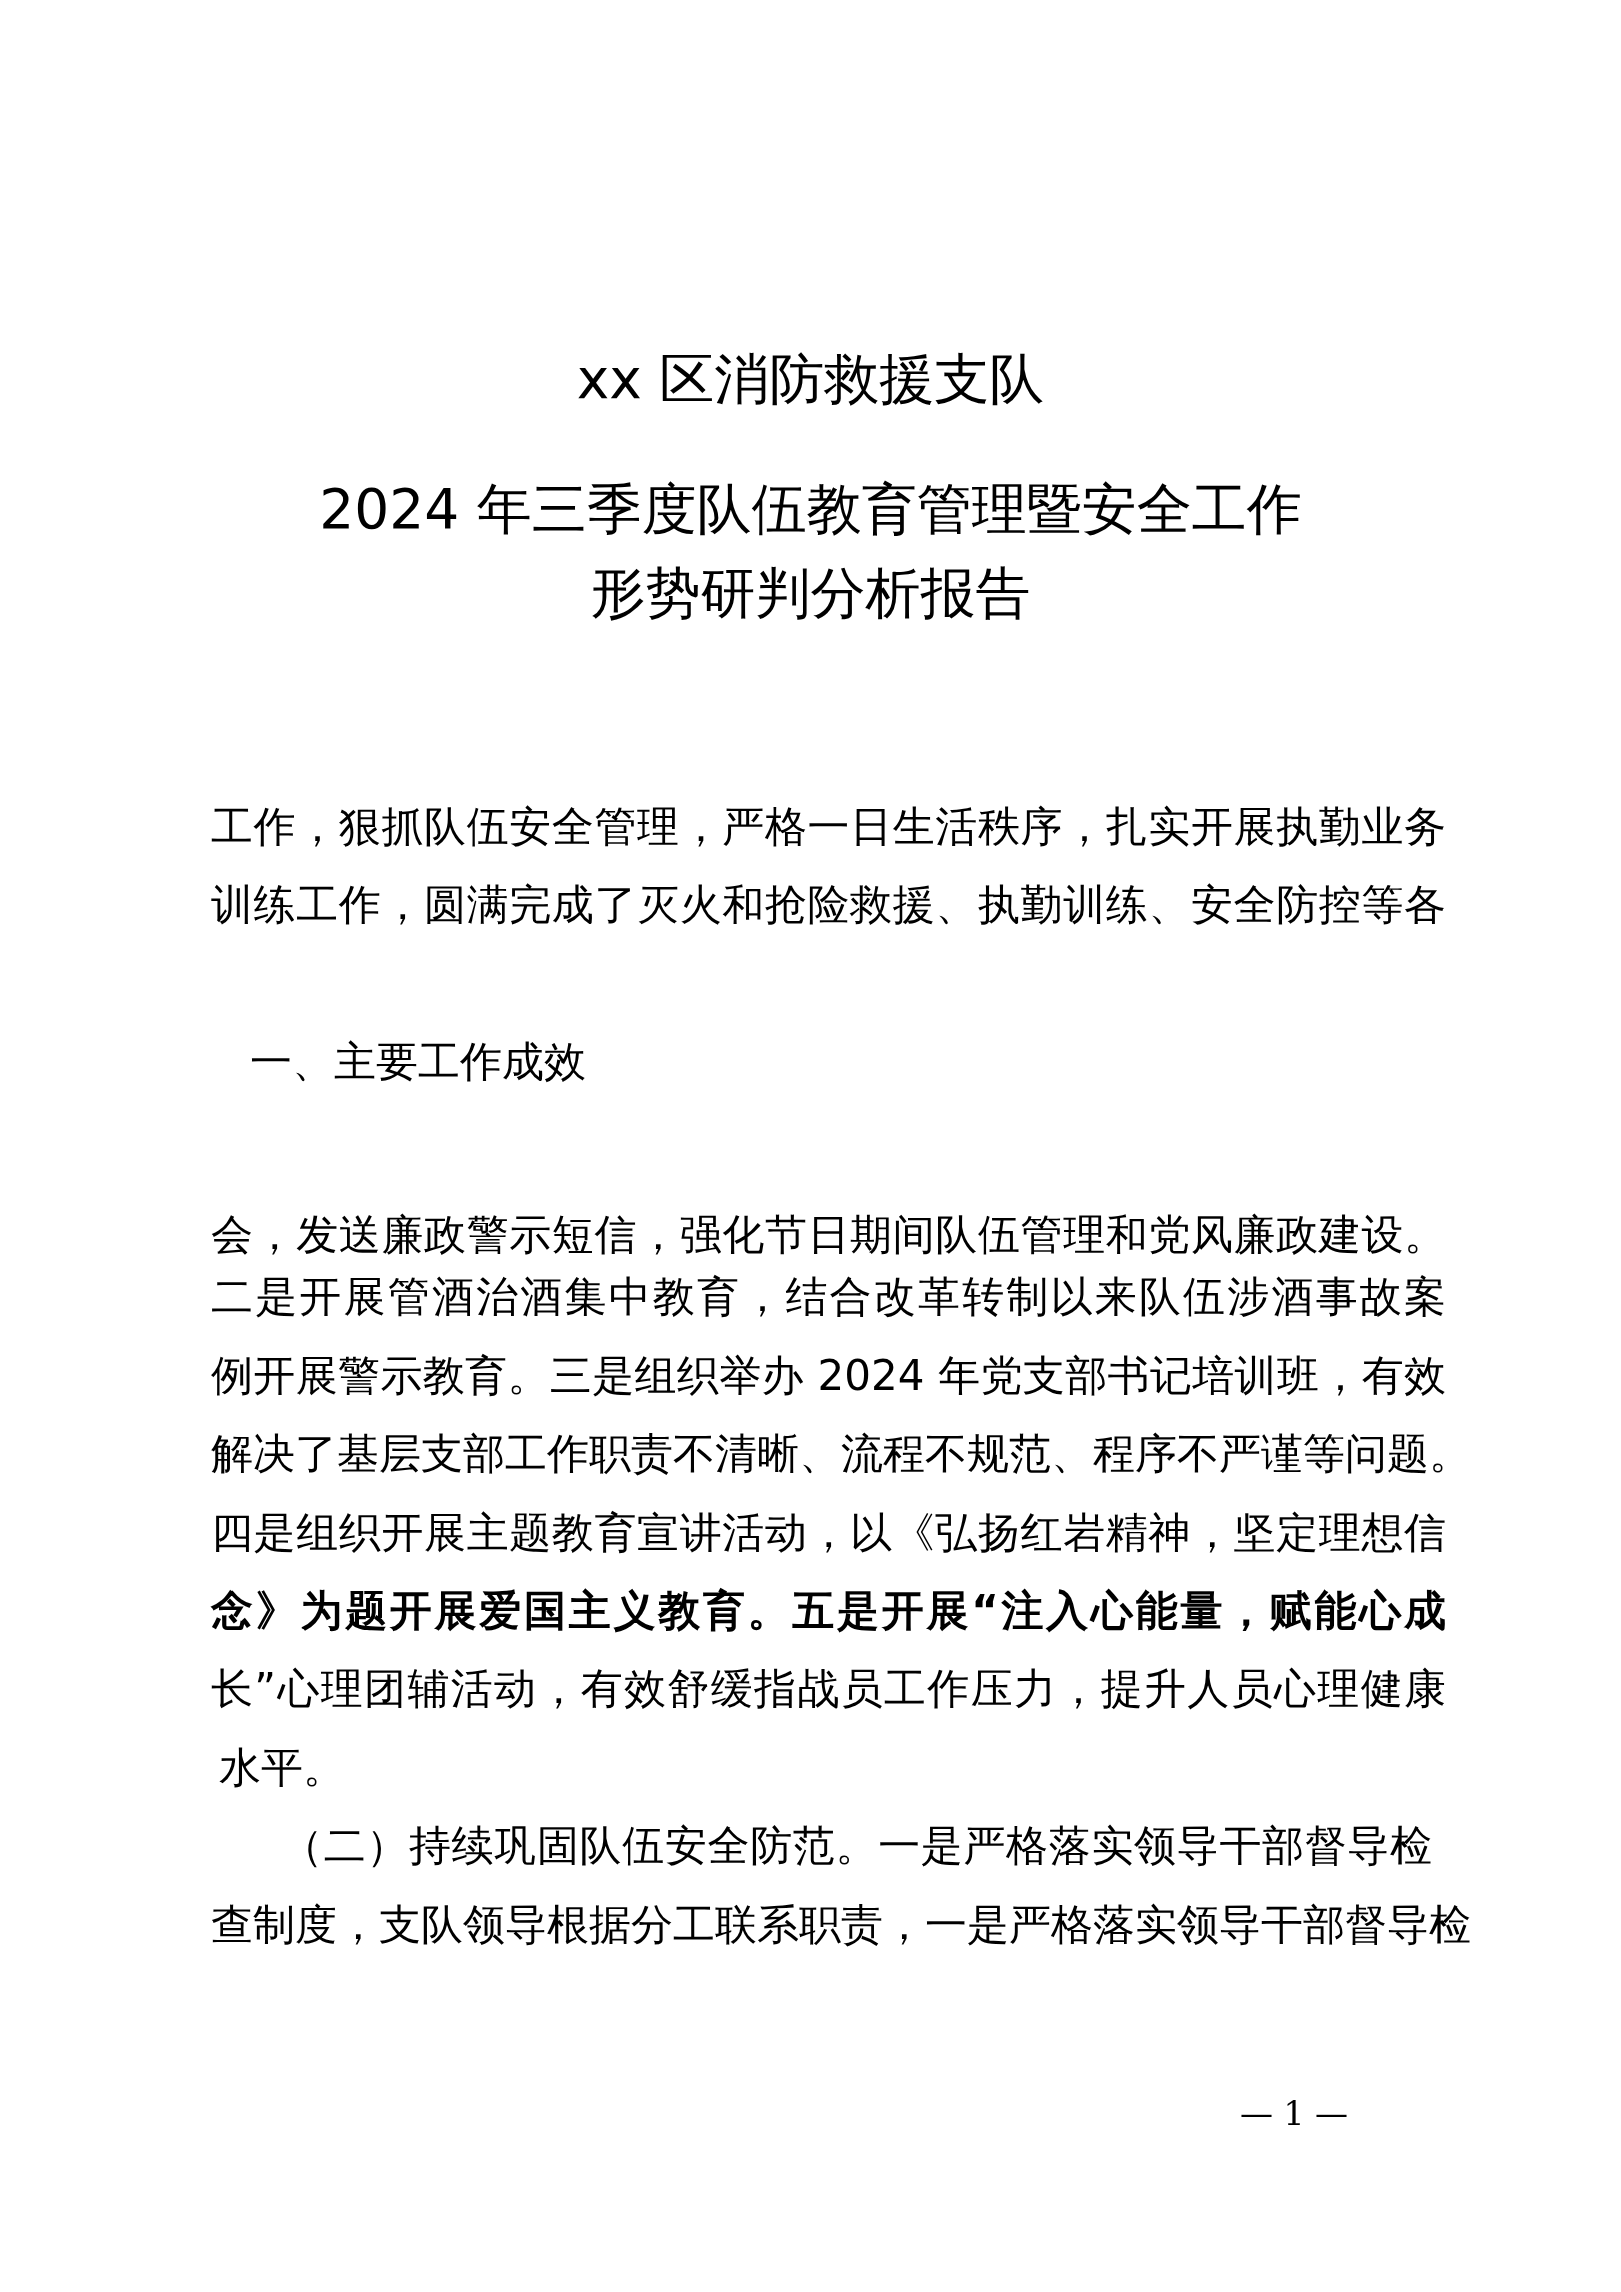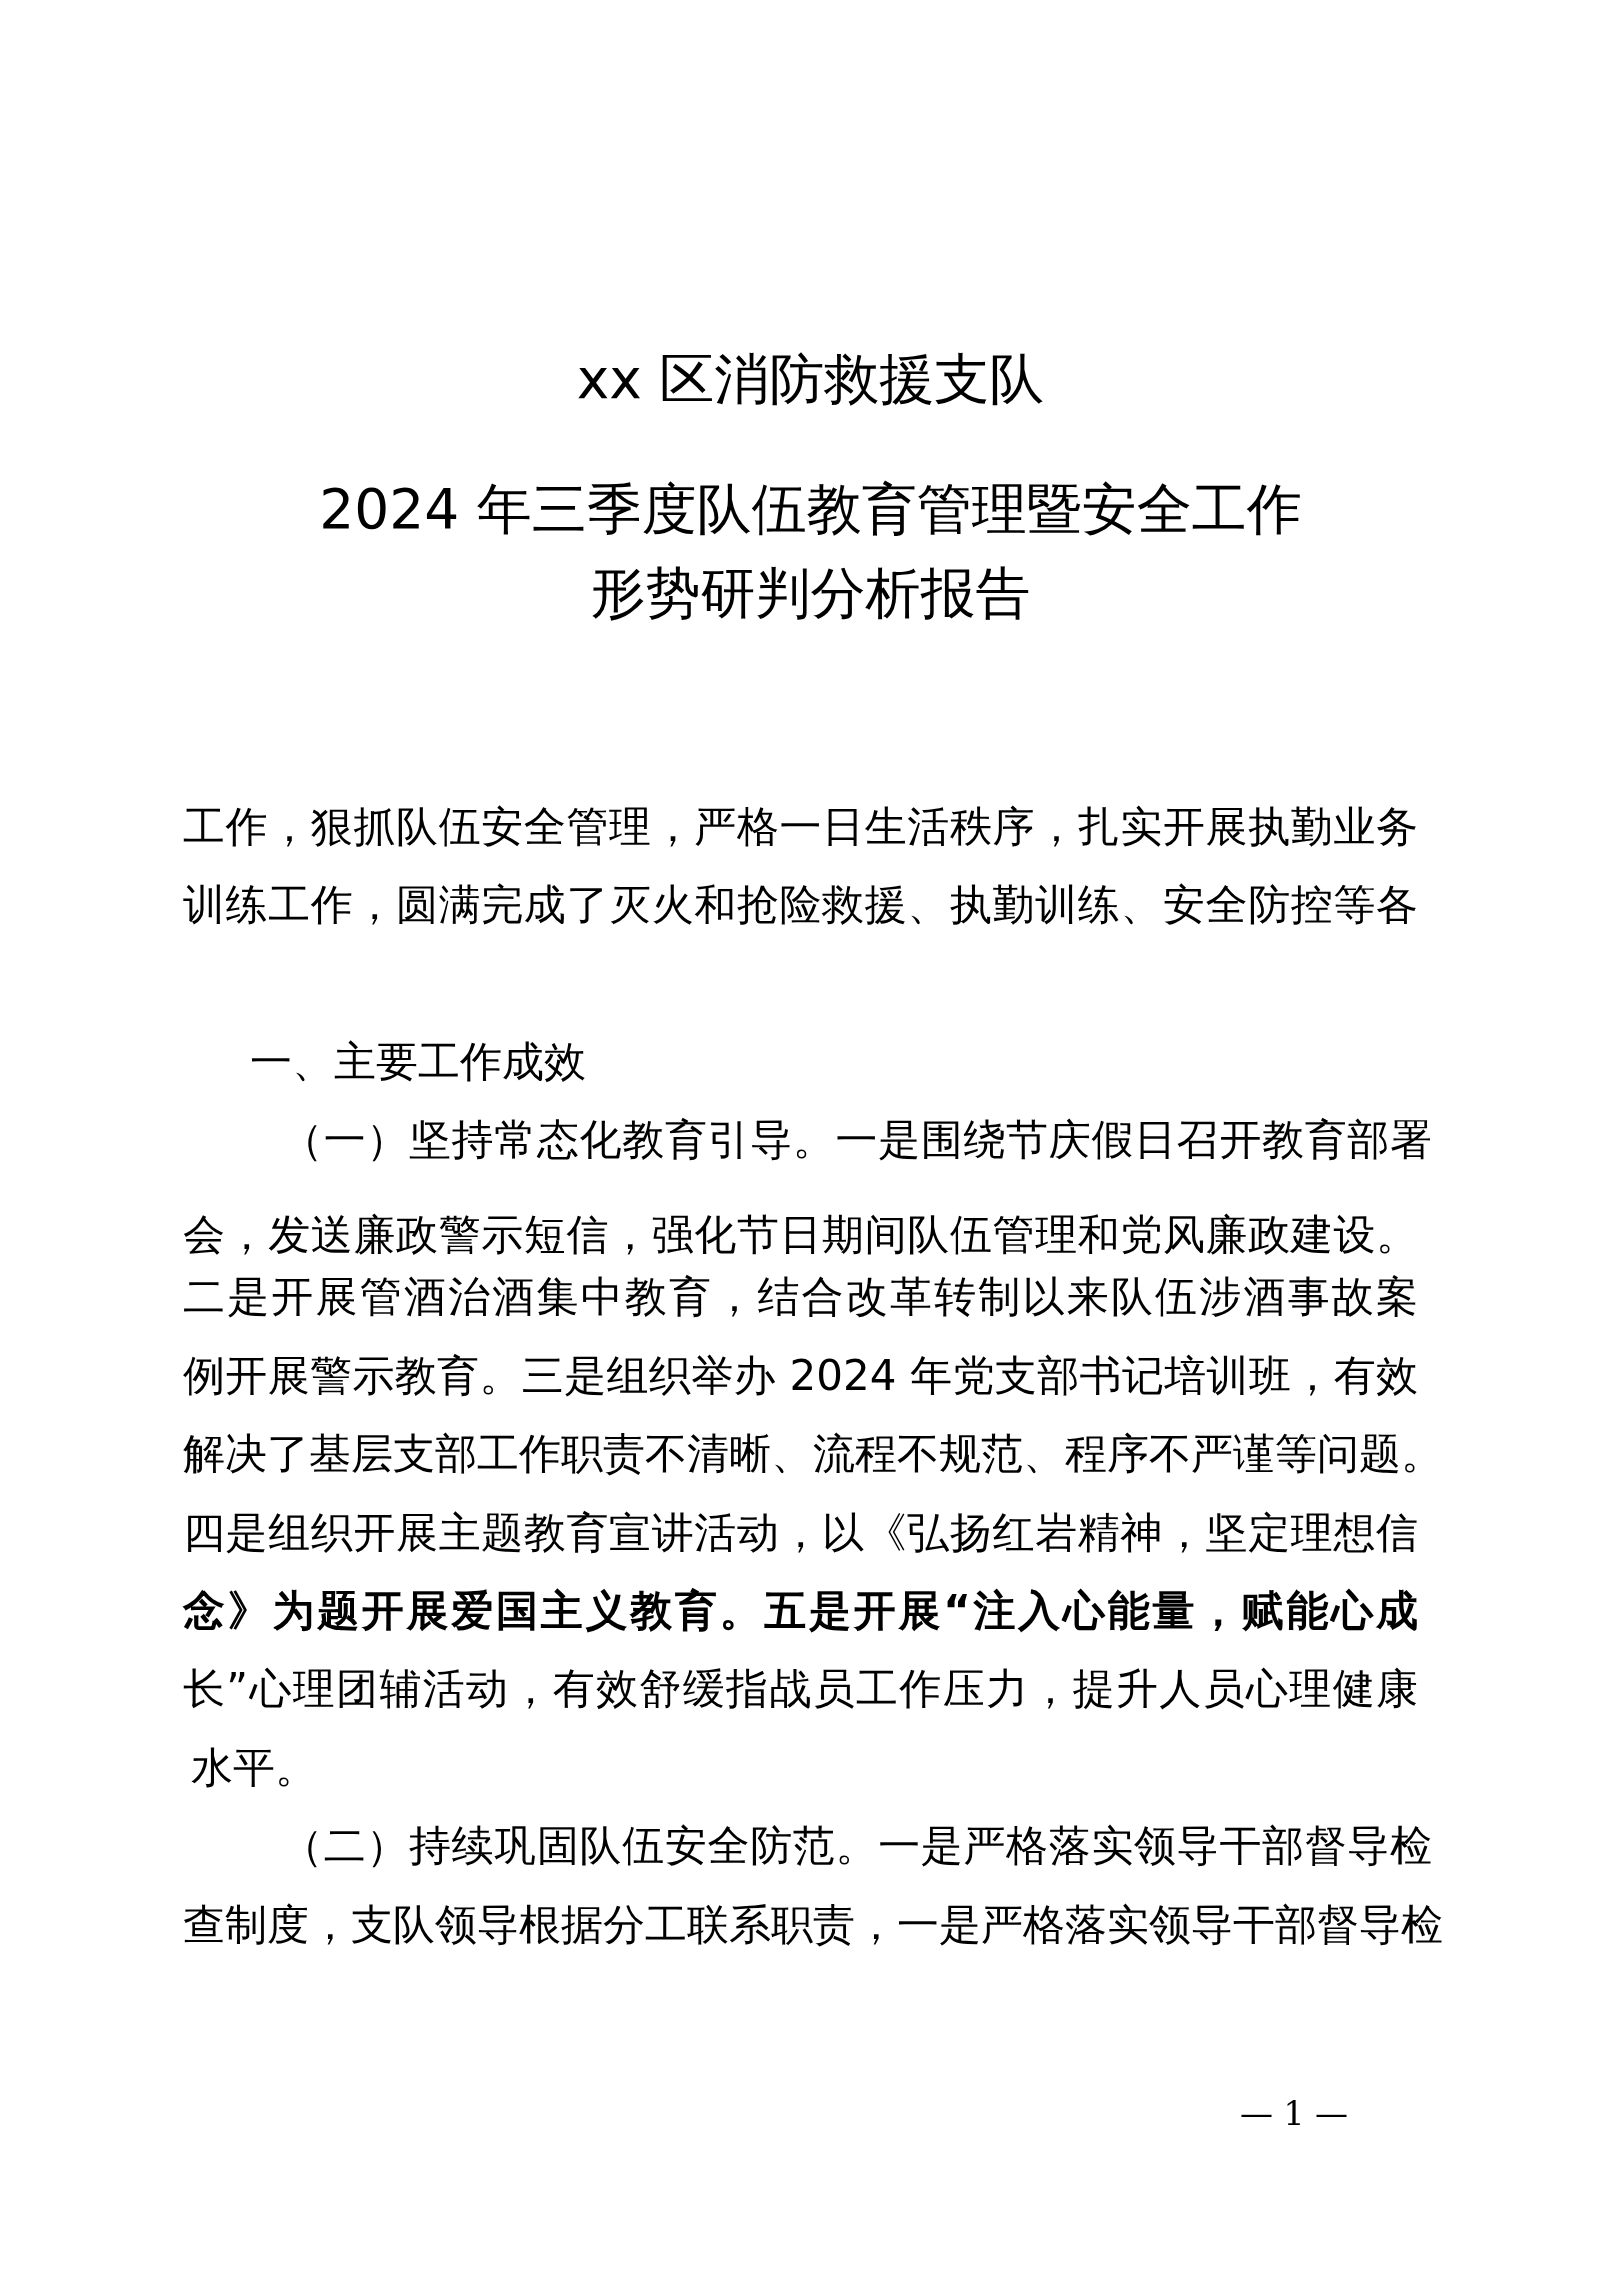--- a/index.html
+++ b/index.html
@@ -27,21 +27,21 @@
       left: 0;
       width: 1621px;
       text-align: center;
       font-size: 55px;
       line-height: 69px;
       white-space: nowrap;
       letter-spacing: 0px;
     }
     .body-line {
       position: absolute;
-      left: 183px;
+      left: 211px;
       width: 1235px;
       font-size: 42px;
       line-height: 55px;
       white-space: nowrap;
       text-align: justify;
       text-align-last: justify;
     }
     .body-line.last {
       text-align-last: left;
     }
@@ -75,21 +75,20 @@
 
   <div class="title-line" style="top:345px;">xx 区消防救援支队</div>
   <div class="title-line" style="top:475px;">2024 年三季度队伍教育管理暨安全工作</div>
   <div class="title-line" style="top:559px;">形势研判分析报告</div>
 
   <div class="body-line" style="top:799px;">工作，狠抓队伍安全管理，严格一日生活秩序，扎实开展执勤业务</div>
   <div class="body-line" style="top:877px;">训练工作，圆满完成了灭火和抢险救援、执勤训练、安全防控等各</div>
 
   <div class="body-line indent1" style="top:1034px;">一、主要工作成效</div>
 
-  <div class="body-line indent2" style="top:1112px;">（一）坚持常态化教育引导。一是围绕节庆假日召开教育部署</div>
   <div class="body-line" style="top:1191px;margin-top:16px;">会，发送廉政警示短信，强化节日期间队伍管理和党风廉政建设。</div>
   <div class="body-line" style="top:1269px;">二是开展管酒治酒集中教育，结合改革转制以来队伍涉酒事故案</div>
   <div class="body-line" style="top:1348px;">例开展警示教育。三是组织举办 2024 年党支部书记培训班，有效</div>
   <div class="body-line" style="top:1426px;">解决了基层支部工作职责不清晰、流程不规范、程序不严谨等问题。</div>
   <div class="body-line" style="top:1505px;">四是组织开展主题教育宣讲活动，以《弘扬红岩精神，坚定理想信</div>
   <div class="body-line" style="top:1583px;font-weight:bold;">念》为题开展爱国主义教育。五是开展“注入心能量，赋能心成</div>
   <div class="body-line" style="top:1661px;">长”心理团辅活动，有效舒缓指战员工作压力，提升人员心理健康</div>
   <div class="body-line last" style="top:1740px;margin-left:8px;">水平。</div>
 
   <div class="body-line indent2" style="top:1818px;">（二）持续巩固队伍安全防范。一是严格落实领导干部督导检</div>

